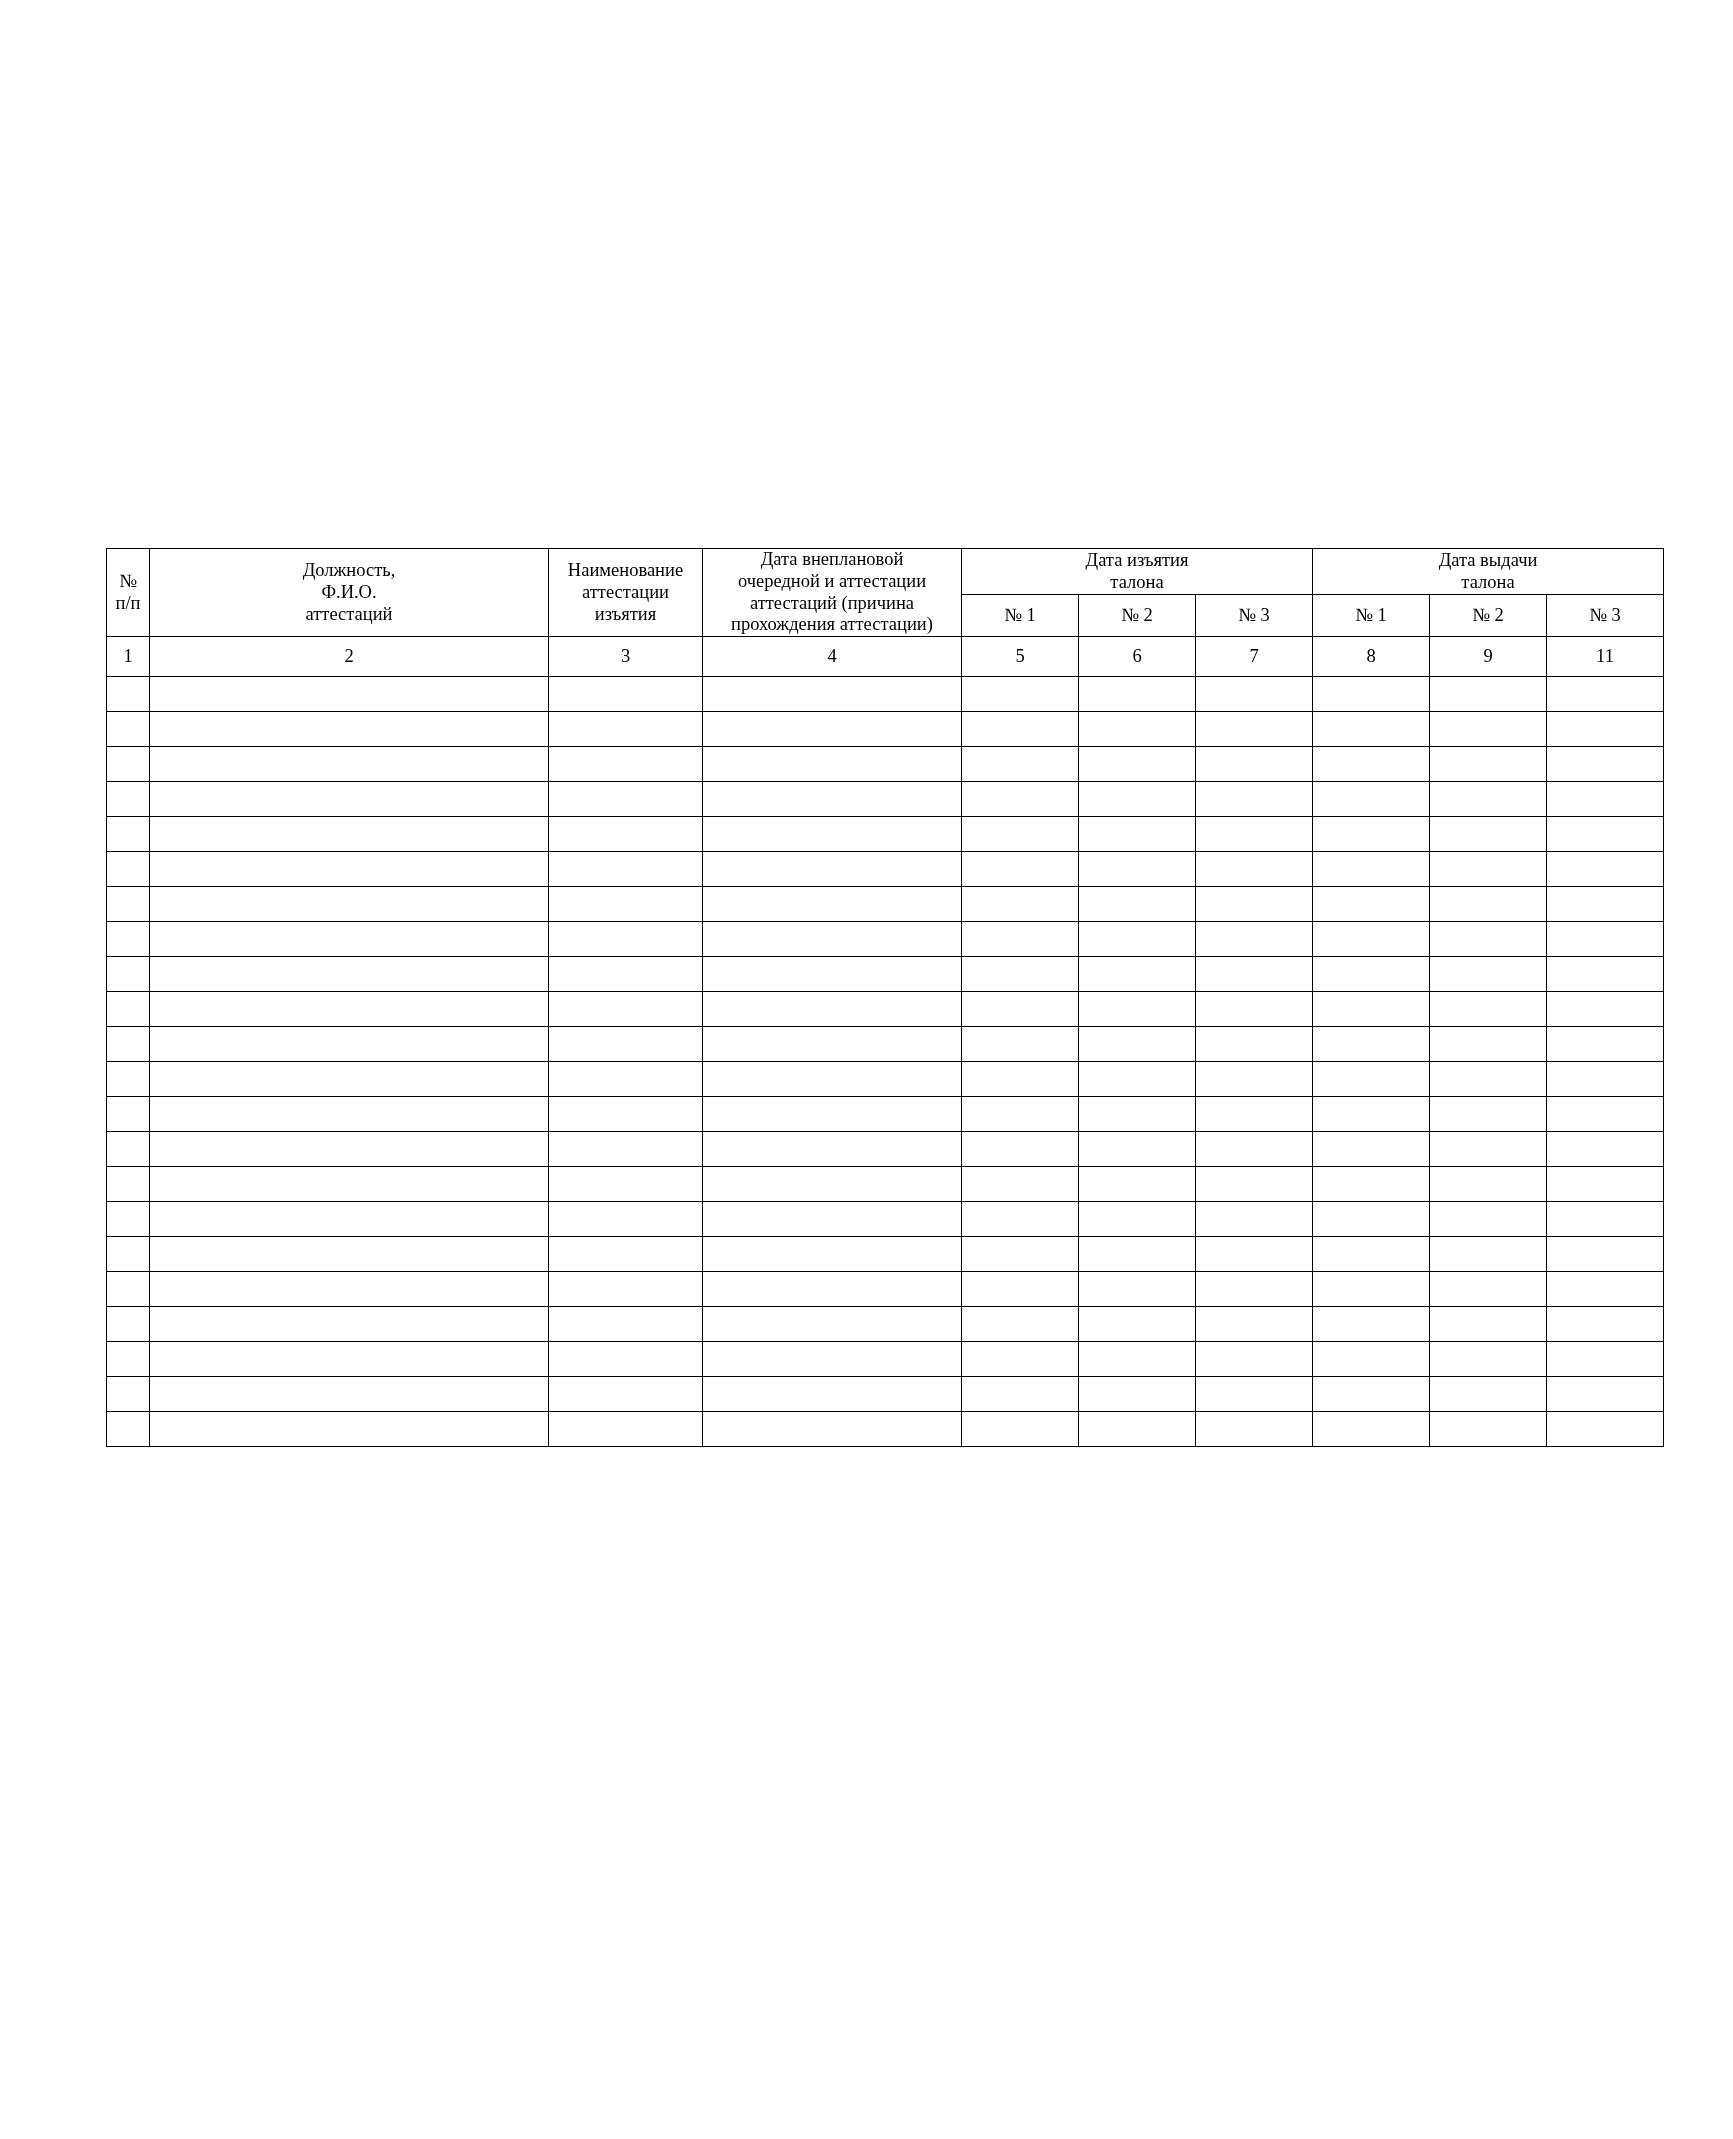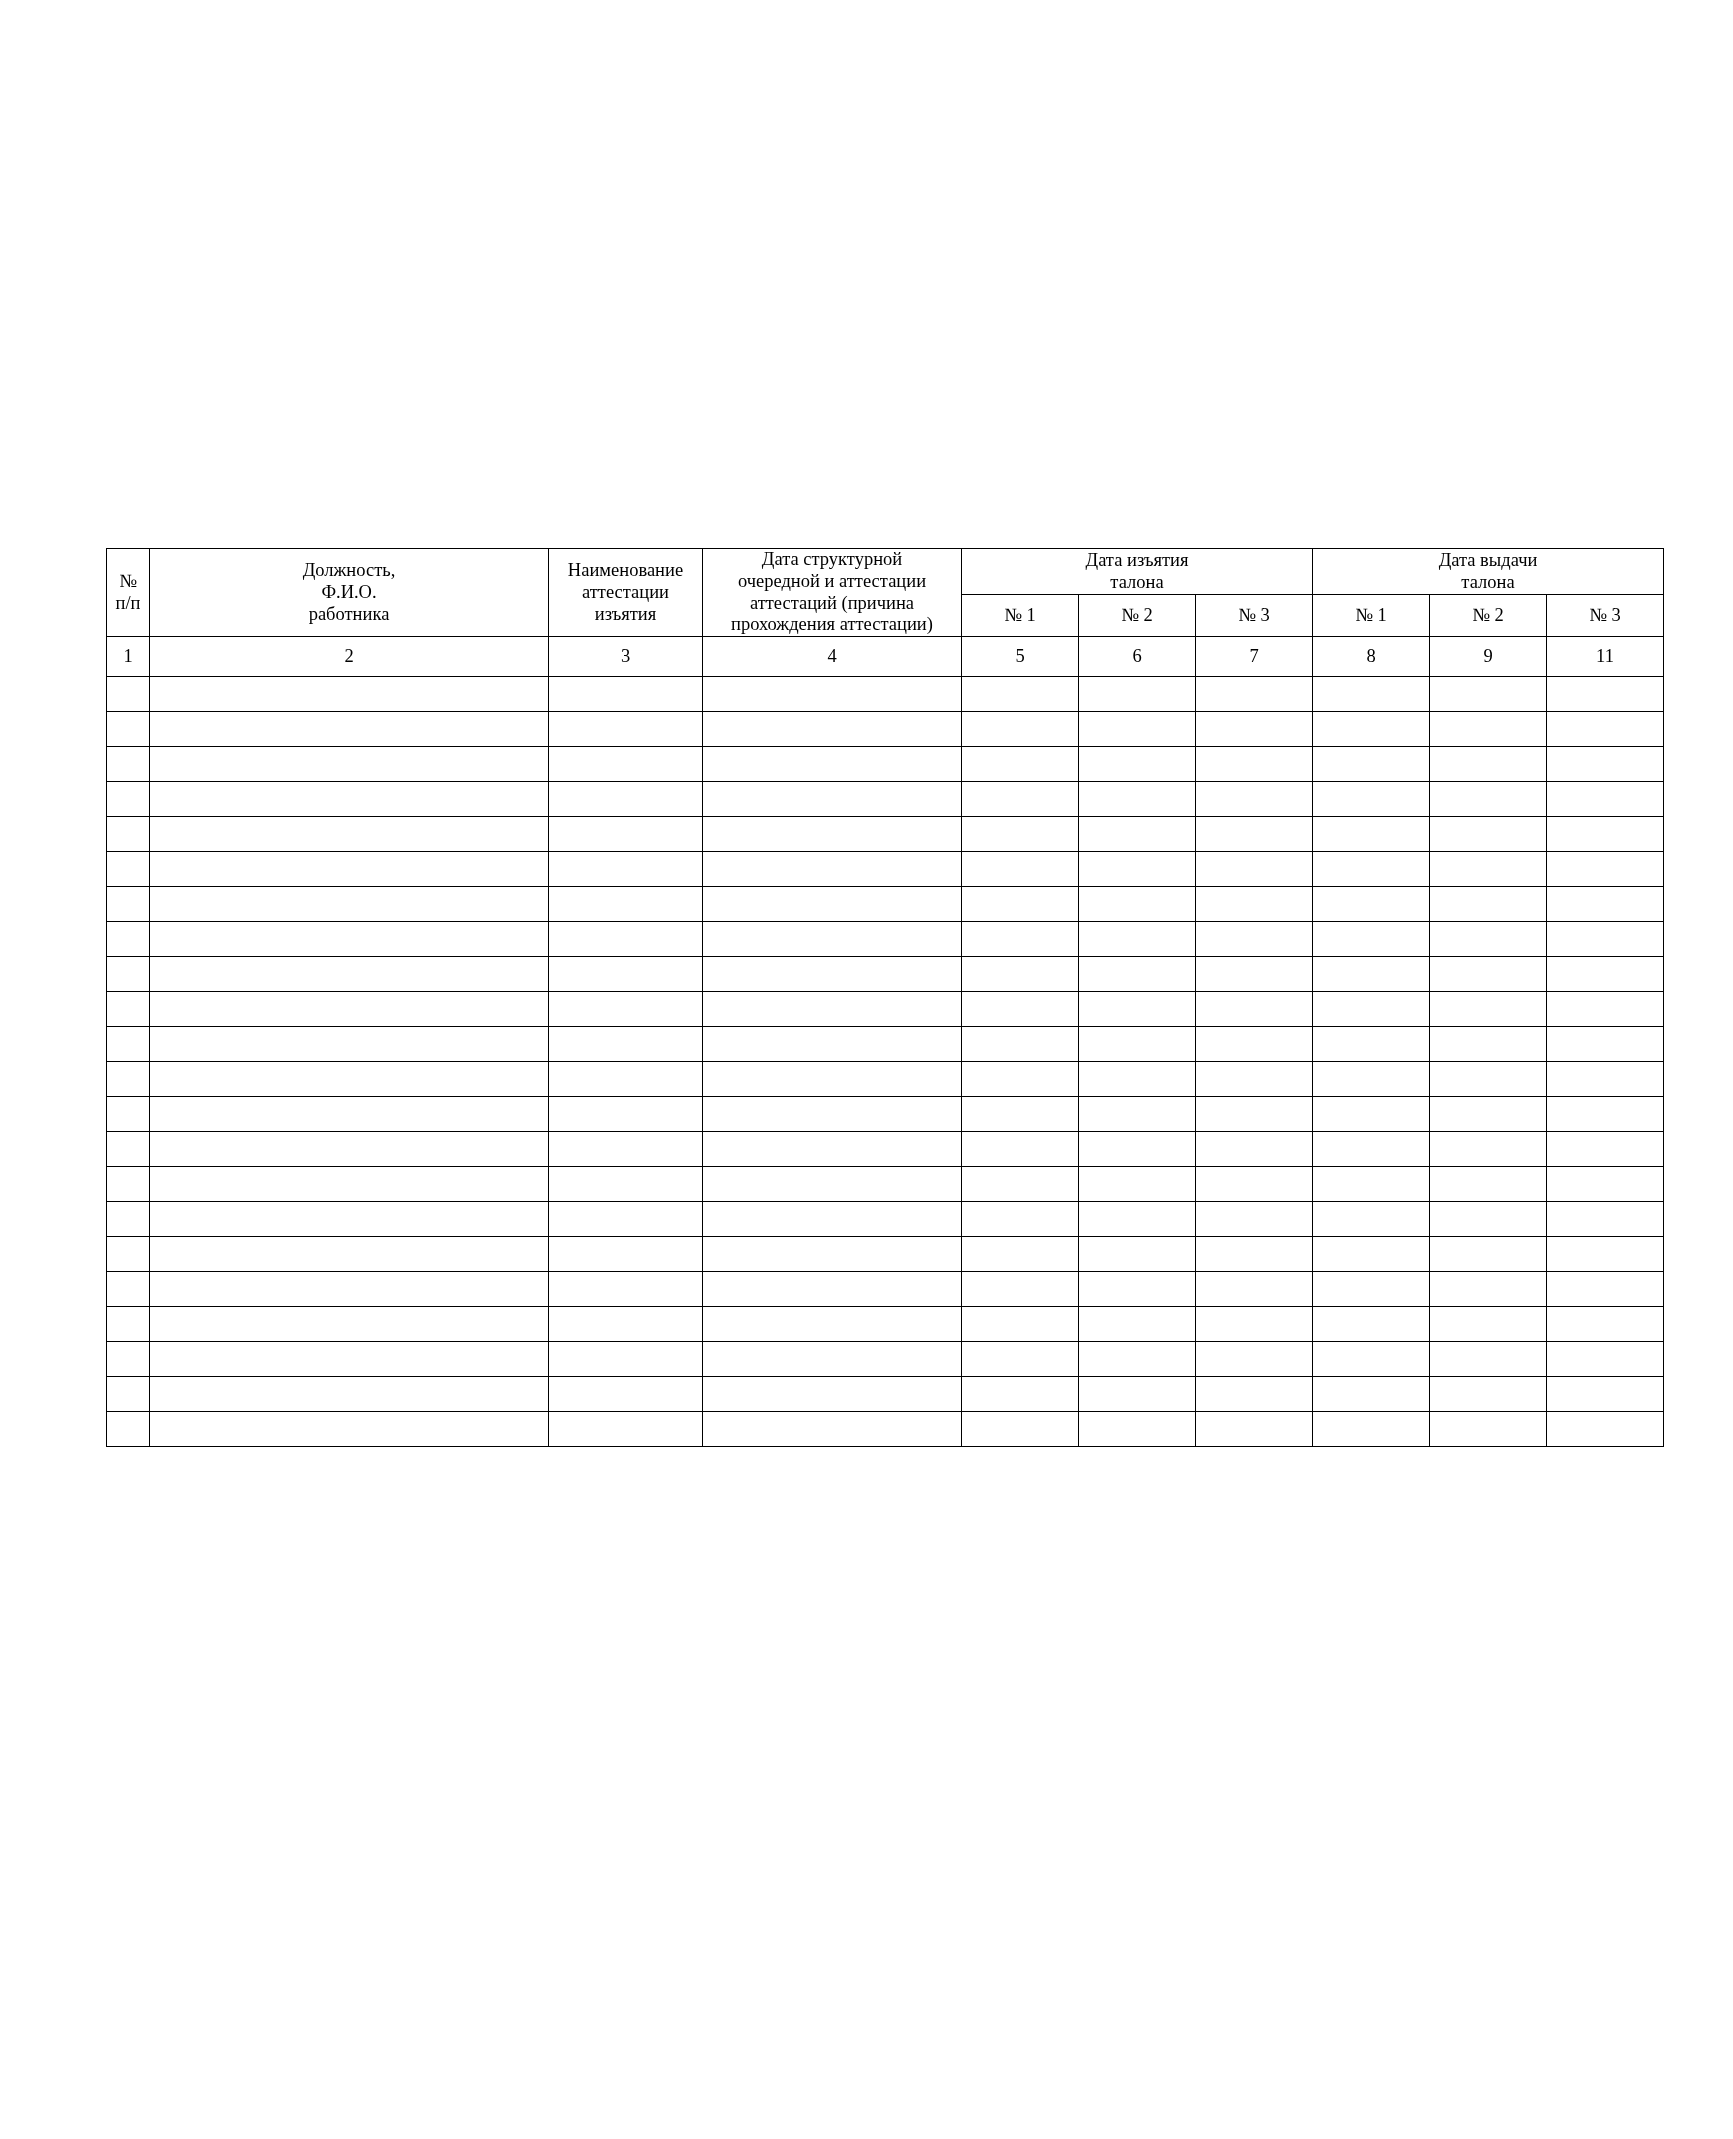--- a/index.html
+++ b/index.html
@@ -98,29 +98,29 @@
       </colgroup>
       <thead>
         <tr>
           <th class="hdr hdr-num" rowspan="2">
             <span class="nowrap-line">№</span>
             <span class="nowrap-line">п/п</span>
           </th>
           <th class="hdr" rowspan="2">
             <span class="nowrap-line">Должность,</span>
             <span class="nowrap-line">Ф.И.О.</span>
-            <span class="nowrap-line">работника</span>
+            <span class="nowrap-line">аттестаций</span>
           </th>
           <th class="hdr" rowspan="2">
             <span class="nowrap-line">Наименование</span>
             <span class="nowrap-line">аттестации</span>
             <span class="nowrap-line">изъятия</span>
           </th>
           <th class="hdr" rowspan="2">
-            <span class="nowrap-line">Дата структурной</span>
+            <span class="nowrap-line">Дата внеплановой</span>
             <span class="nowrap-line">очередной и аттестации</span>
             <span class="nowrap-line">аттестаций (причина</span>
             <span class="nowrap-line">прохождения аттестации)</span>
           </th>
           <th class="hdr" colspan="3">
             <span class="nowrap-line">Дата изъятия</span>
             <span class="nowrap-line">талона</span>
           </th>
           <th class="hdr" colspan="3">
             <span class="nowrap-line">Дата выдачи</span>

